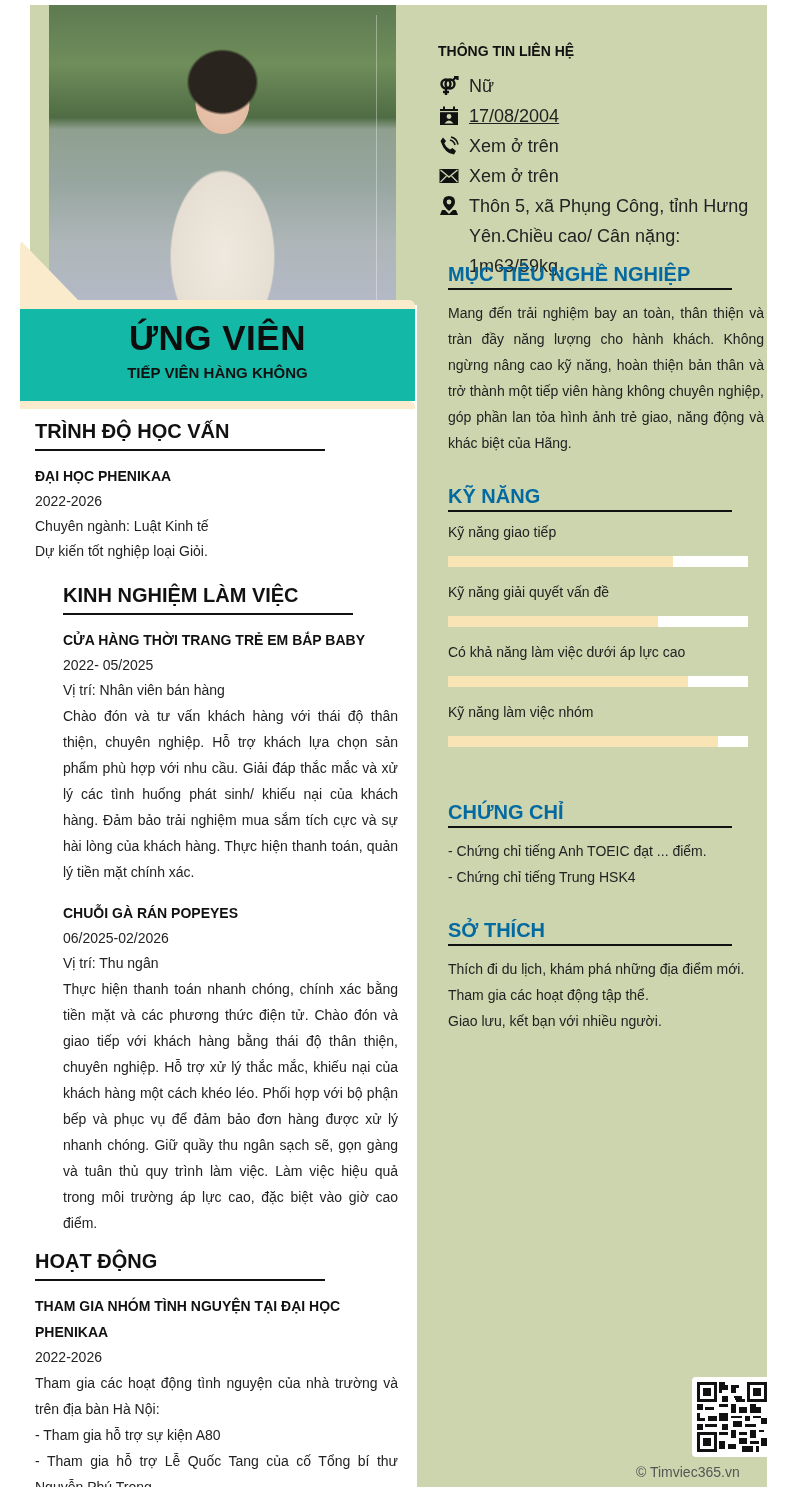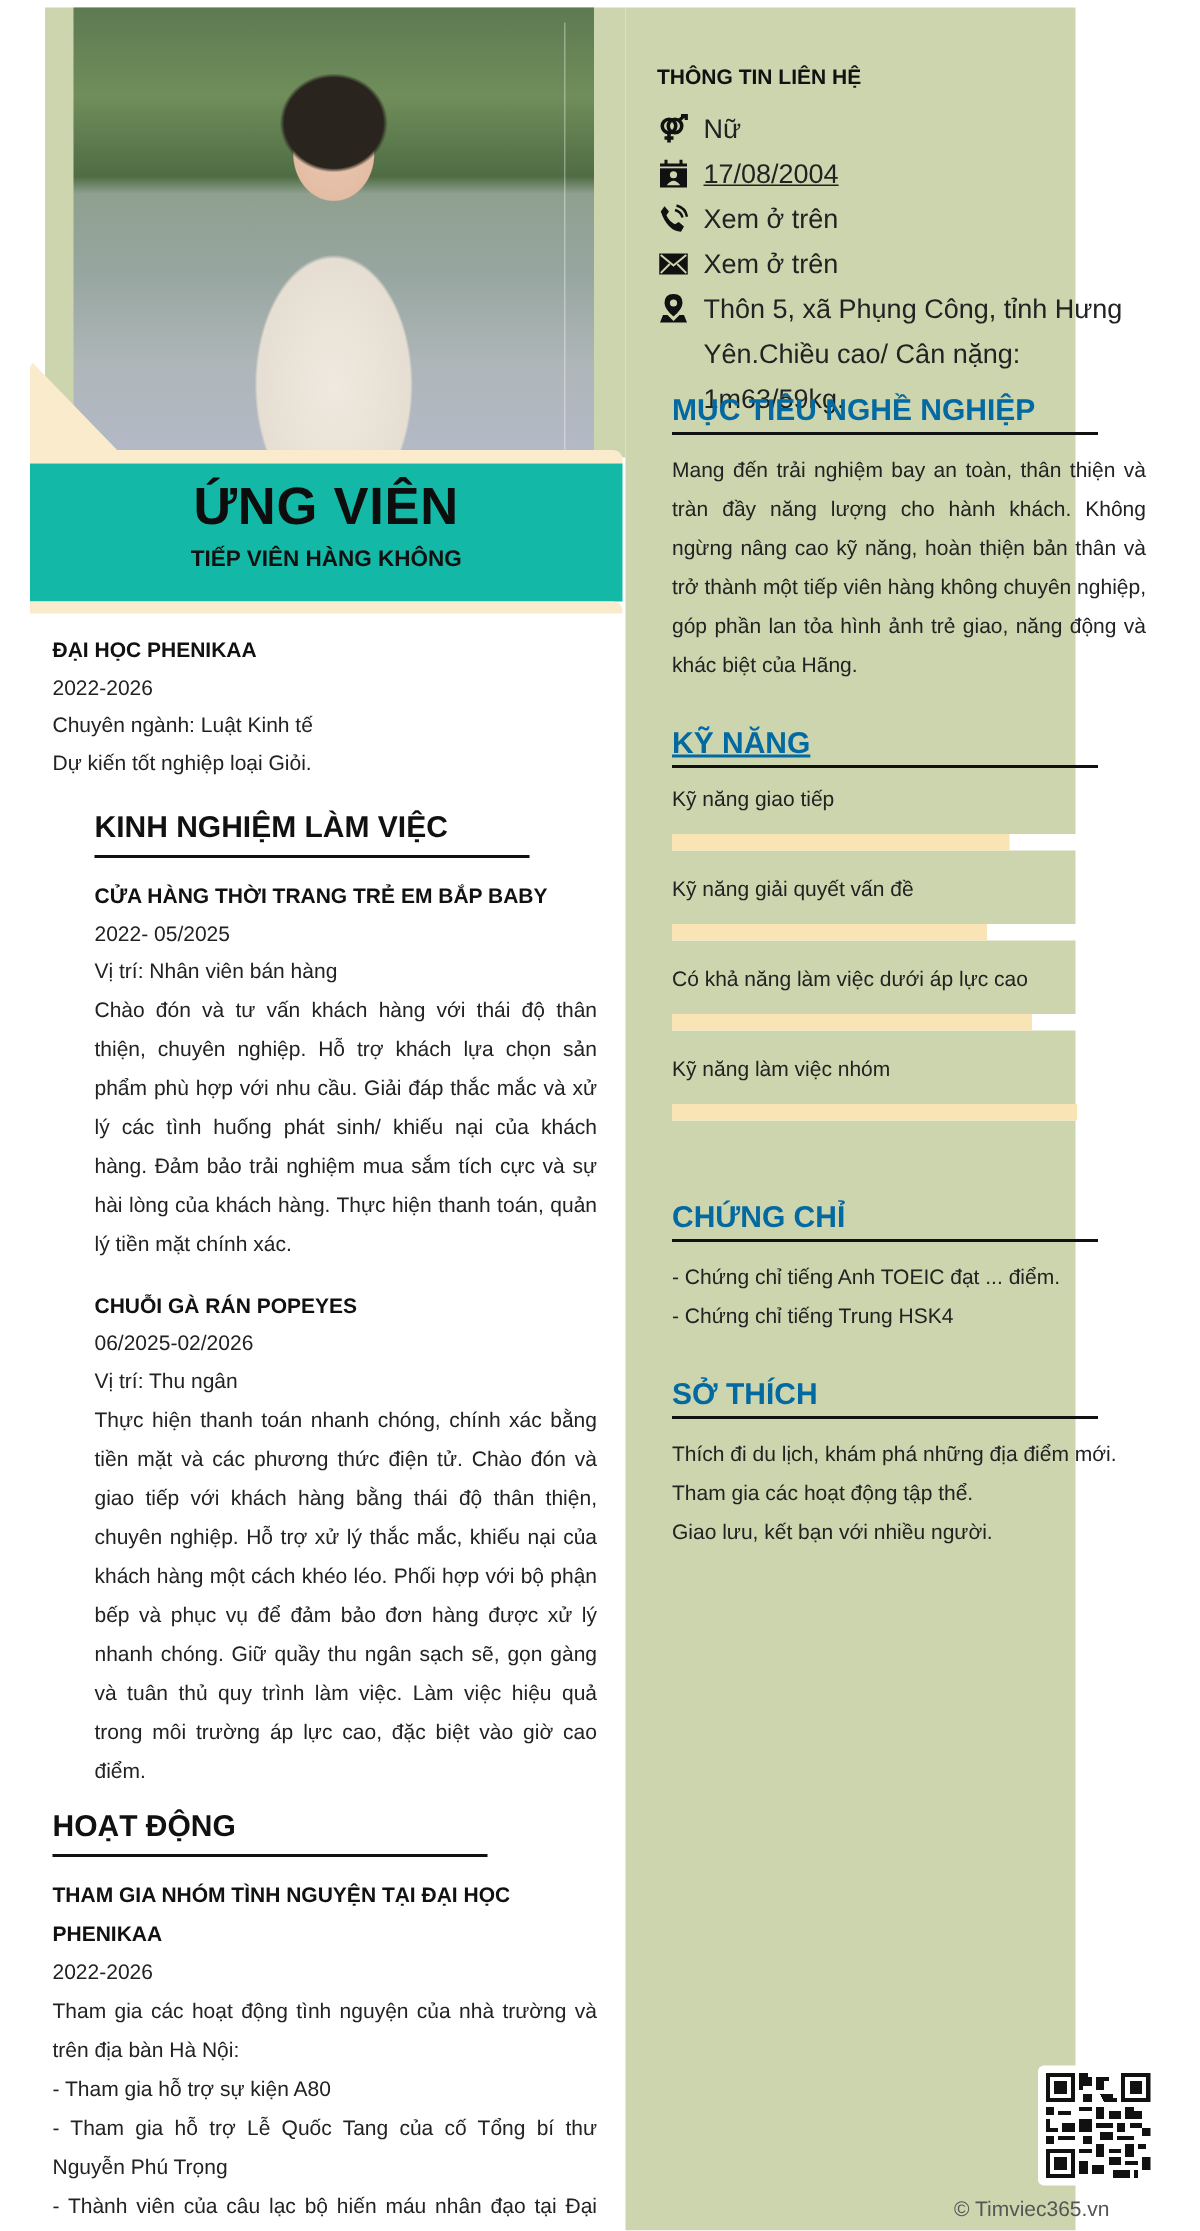--- a/index.html
+++ b/index.html
@@ -24,21 +24,21 @@
   .name-band .name { font-size: 35px; font-weight: bold; margin-top: 9px; letter-spacing: 0.5px; color: #0d0d0d; }
   .name-band .title { font-size: 15px; font-weight: bold; margin-top: 6px; color: #111; }
 
   .left-content { position: absolute; left: 35px; top: 420px; width: 363px; }
   .sec-title { font-size: 20px; font-weight: bold; color: #111; padding-bottom: 6px; border-bottom: 2.5px solid #111; width: 290px; margin-bottom: 12px; }
   .item-title { font-size: 14px; font-weight: bold; line-height: 26px; color: #111; }
   .line { font-size: 14px; line-height: 25px; color: #222; }
   .para { font-size: 14px; line-height: 26px; color: #222; text-align: justify; }
 
   
-  .right-panel { position: absolute; left: 417px; top: 5px; width: 300px; height: 1482px; background: #cdd5ae; }
+  .right-panel { position: absolute; left: 417px; top: 5px; width: 350px; height: 1482px; background: #cdd5ae; }
   .contact-title { position: absolute; left: 21px; top: 38px; font-size: 14px; font-weight: bold; }
   .contact-row { position: absolute; left: 21px; display: flex; align-items: flex-start; font-size: 18px; color: #222; }
   .contact-row .ico { width: 22px; height: 22px; margin-right: 9px; display: flex; align-items: center; justify-content: center; }
   .contact-row .txt { line-height: 30px; margin-top: -4px; width: 310px; }
   .r-content { position: absolute; left: 31px; width: 316px; }
   .r-sec-title { font-size: 20px; font-weight: bold; color: #0369a1; padding-bottom: 2px; border-bottom: 2.5px solid #111; width: 284px; margin-bottom: 10px; }
   .skill-label { font-size: 14px; line-height: 20px; color: #222; }
   .skill-bar { width: 300px; height: 11px; background: #ffffff; margin: 14px 0 15px; position: relative; }
   .skill-fill { position: absolute; left: 0; top: 0; height: 100%; background: #f8e4b4; }
 
@@ -55,20 +55,21 @@
 <div class="corner-fold"></div>
 <div class="band-top"></div>
 <div class="name-band">
   <div class="name">ỨNG VIÊN</div>
   <div class="title">TIẾP VIÊN HÀNG KHÔNG</div>
 </div>
 <div class="band-bottom"></div>
 
 <div class="left-content">
   <section>
+    <div class="sec-title">TRÌNH ĐỘ HỌC VẤN</div>
     <div class="item-title">ĐẠI HỌC PHENIKAA</div>
     <div class="line">2022-2026</div>
     <div class="line">Chuyên ngành: Luật Kinh tế</div>
     <div class="line">Dự kiến tốt nghiệp loại Giỏi.</div>
   </section>
 
   <section style="margin-top:20px;margin-left:28px;">
     <div class="sec-title">KINH NGHIỆM LÀM VIỆC</div>
     <div>
       <div class="item-title">CỬA HÀNG THỜI TRANG TRẺ EM BẮP BABY</div>
@@ -157,21 +158,21 @@
     </span>
     <span class="txt">Thôn 5, xã Phụng Công, tỉnh Hưng Yên.Chiều cao/ Cân nặng: 1m63/59kg.</span>
   </div>
 
   <section class="r-content" style="top:258px;">
     <div class="r-sec-title">MỤC TIÊU NGHỀ NGHIỆP</div>
     <div class="para">Mang đến trải nghiệm bay an toàn, thân thiện và tràn đầy năng lượng cho hành khách. Không ngừng nâng cao kỹ năng, hoàn thiện bản thân và trở thành một tiếp viên hàng không chuyên nghiệp, góp phần lan tỏa hình ảnh trẻ giao, năng động và khác biệt của Hãng.</div>
   </section>
 
   <section class="r-content" style="top:480px;">
-    <div class="r-sec-title" style="text-decoration:underline;">KỸ NĂNG</div>
+    <div class="r-sec-title" style="">KỸ NĂNG</div>
     <div class="skill-label">Kỹ năng giao tiếp</div>
     <div class="skill-bar">
         <div class="skill-fill" style="width:75%;"></div>
       </div>
     <div class="skill-label">Kỹ năng giải quyết vấn đề</div>
     <div class="skill-bar">
         <div class="skill-fill" style="width:70%;"></div>
       </div>
     <div class="skill-label">Có khả năng làm việc dưới áp lực cao</div>
     <div class="skill-bar">

